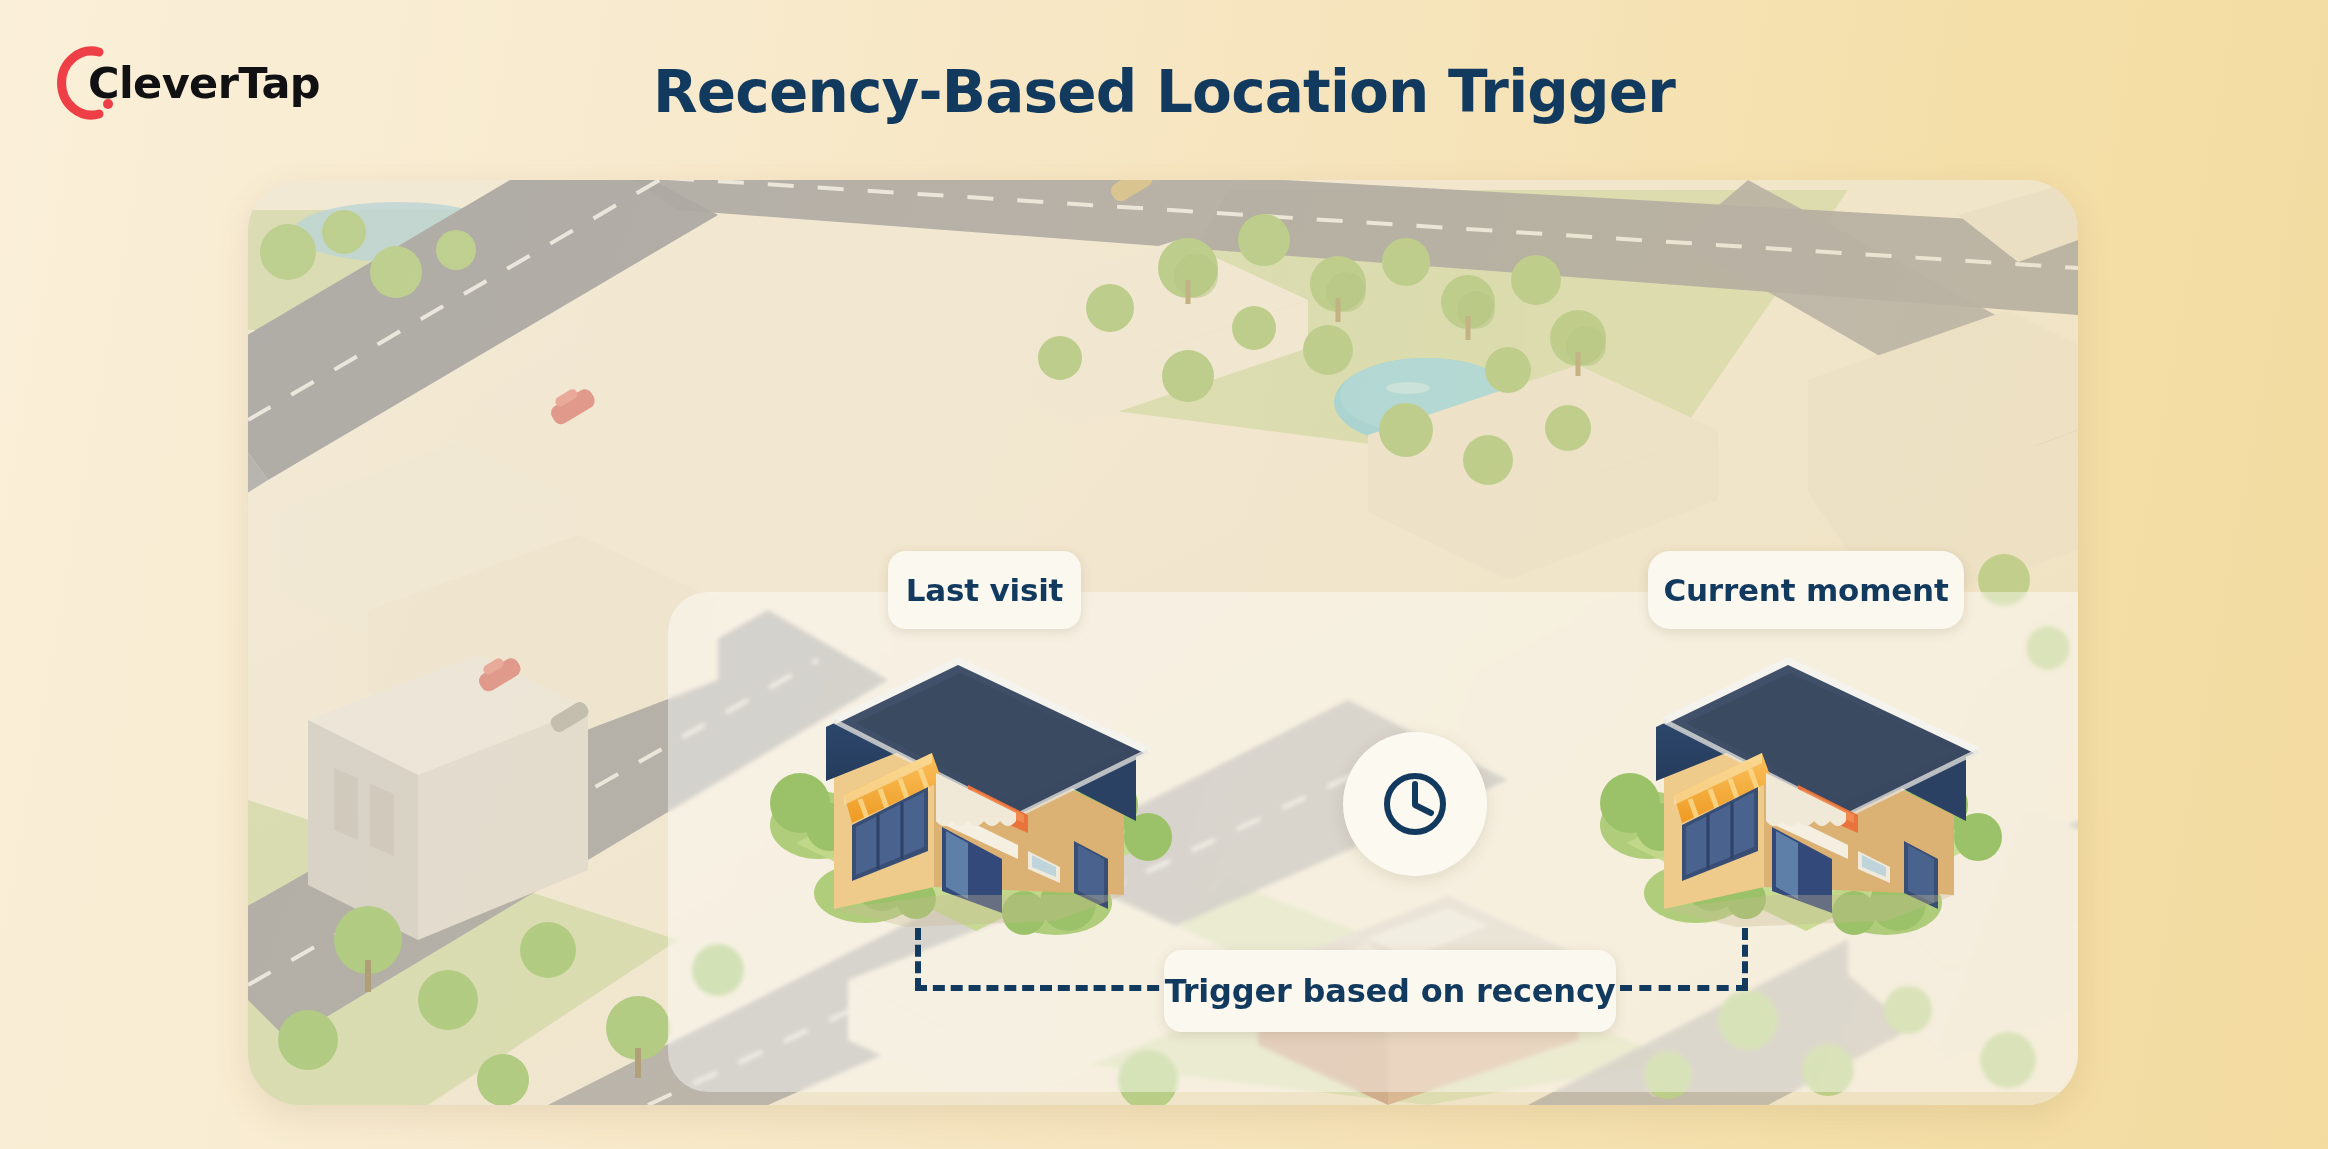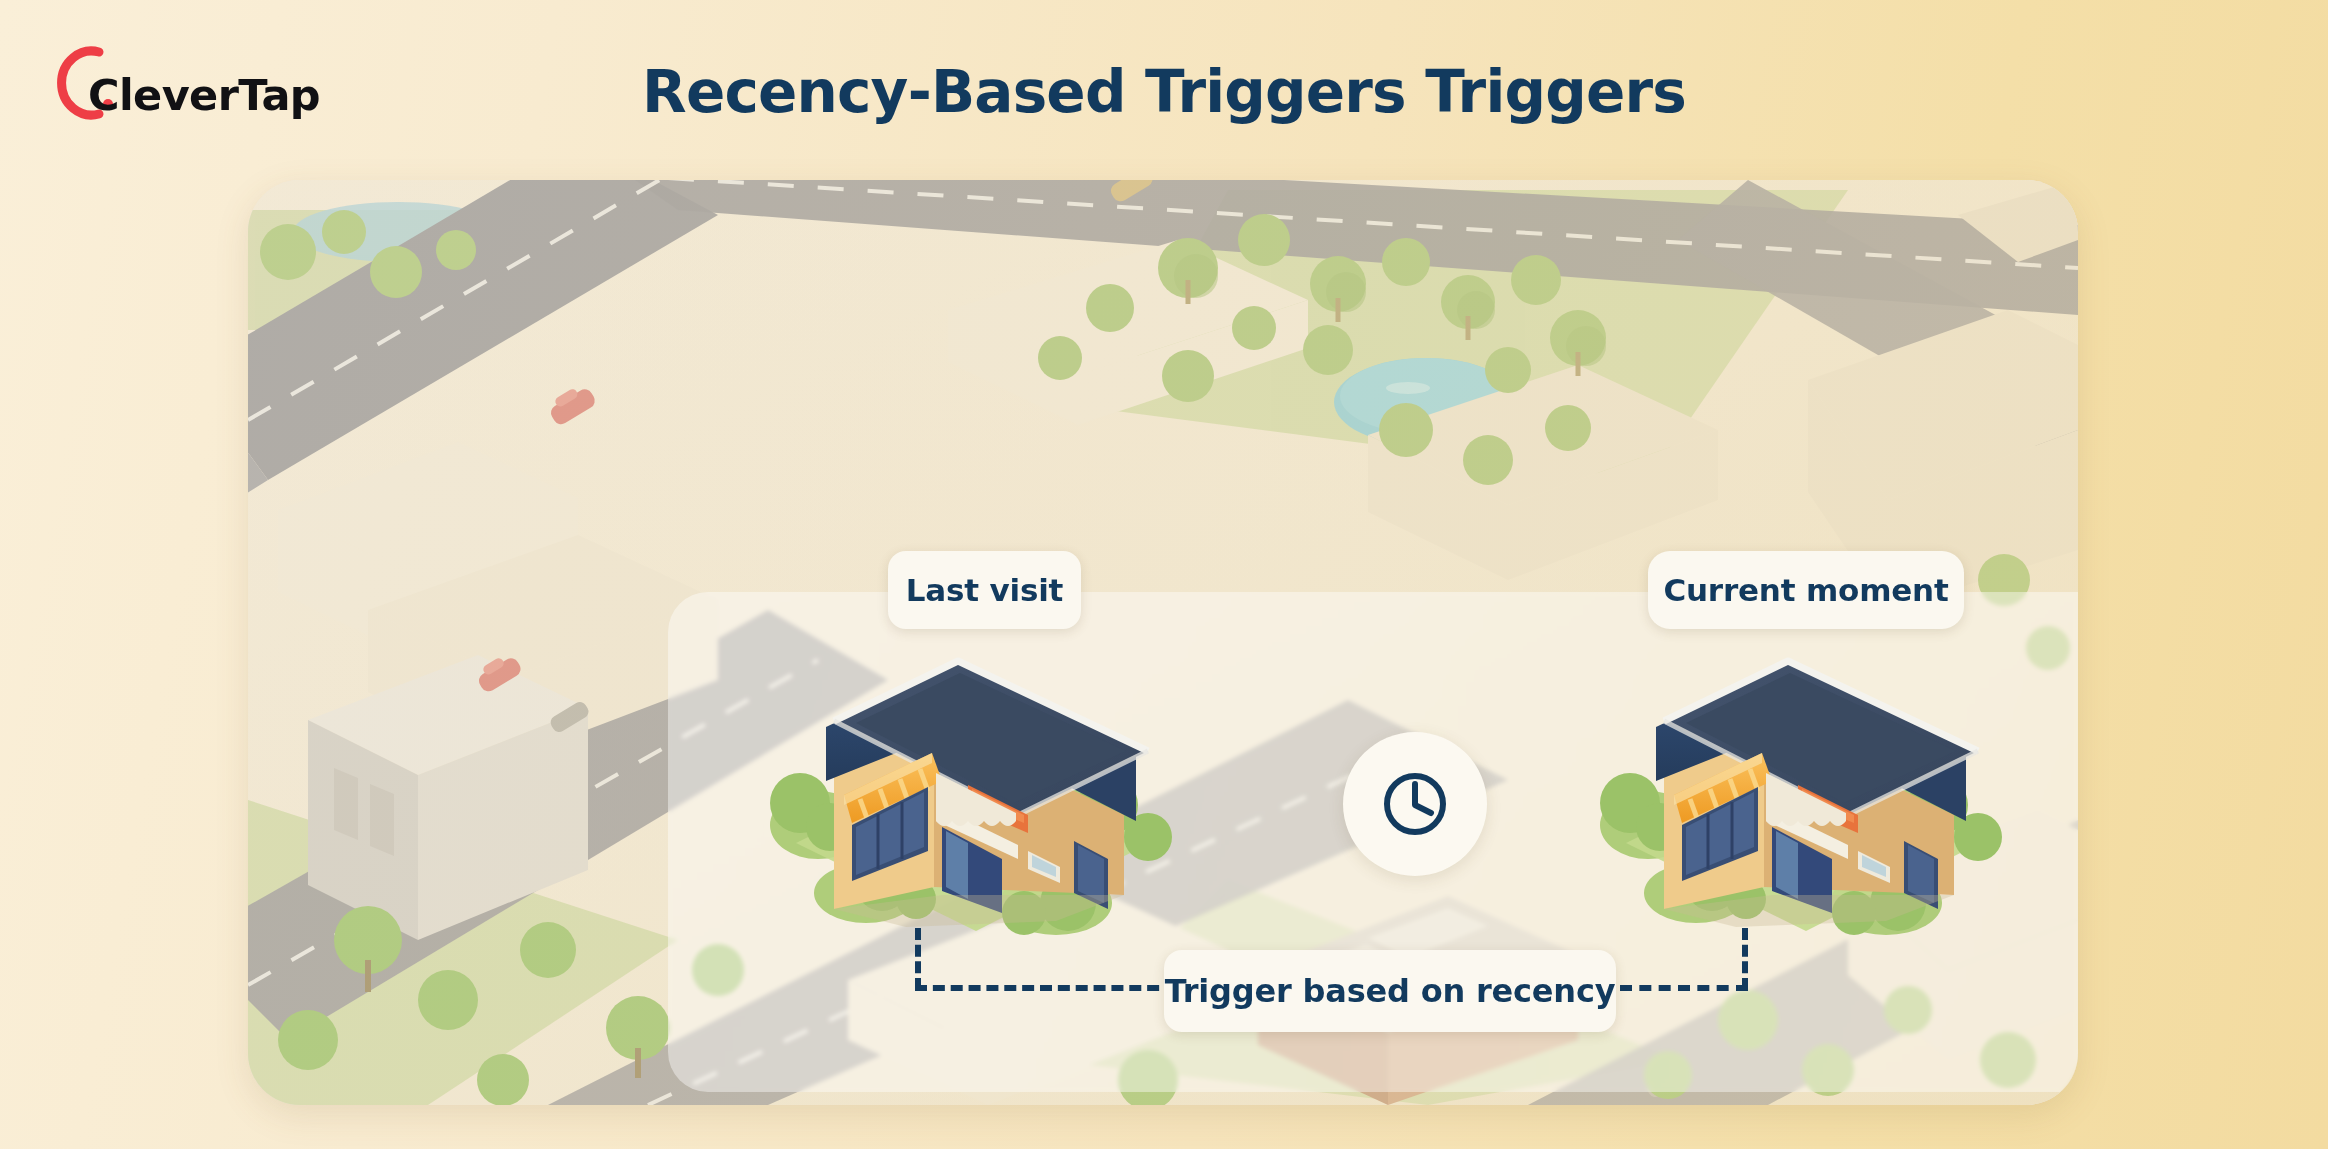--- a/index.html
+++ b/index.html
@@ -25,21 +25,20 @@
   }
   #logo .wordmark {
     position: absolute;
     left: 44px; top: 20px;
     font-size: 43px;
     font-weight: 700;
     letter-spacing: -0.6px;
     color: #111114;
     font-family: "DejaVu Sans", sans-serif;
     white-space: nowrap;
-    margin-top: 12px;
   }
 
   
   #page-title {
     position: absolute;
     left: 0; right: 0; top: 58px;
     text-align: center;
     font-size: 58px;
     font-weight: 700;
     letter-spacing: -0.8px;
@@ -146,21 +145,21 @@
 <div id="logo">
   <div class="arc-wrap">
     <svg viewBox="0 0 70 82" width="70" height="82" aria-hidden="true">
       <path d="M55 10 A30 32 0 1 0 55 72" fill="none" stroke="#EE3E46" stroke-width="9" stroke-linecap="round"></path>
       <circle cx="64" cy="62" r="5" fill="#EE3E46"></circle>
     </svg>
   </div>
   <div class="wordmark">CleverTap</div>
 </div>
 
-<h1 id="page-title">Recency-Based Triggers Triggers</h1>
+<h1 id="page-title">Recency-Based Location Trigger</h1>
 
 <div id="map-card">
 
   <svg class="mapsvg" viewBox="0 0 1830 925" preserveAspectRatio="xMidYMid slice">
     <defs>
       <linearGradient id="gGround" x1="0" y1="0" x2="1" y2="1">
         <stop offset="0%" stop-color="#EFE7D6"></stop>
         <stop offset="50%" stop-color="#EDE5D2"></stop>
         <stop offset="100%" stop-color="#E9E0C9"></stop>
       </linearGradient>

